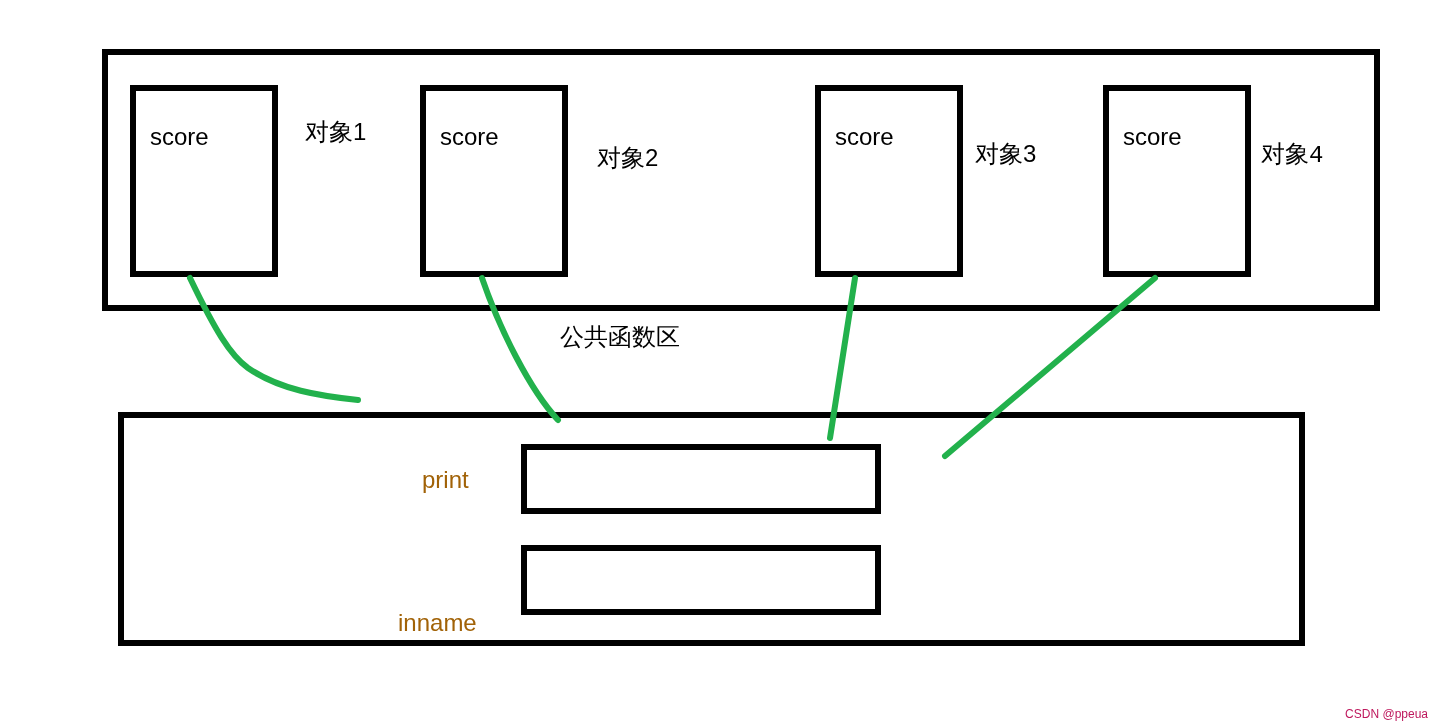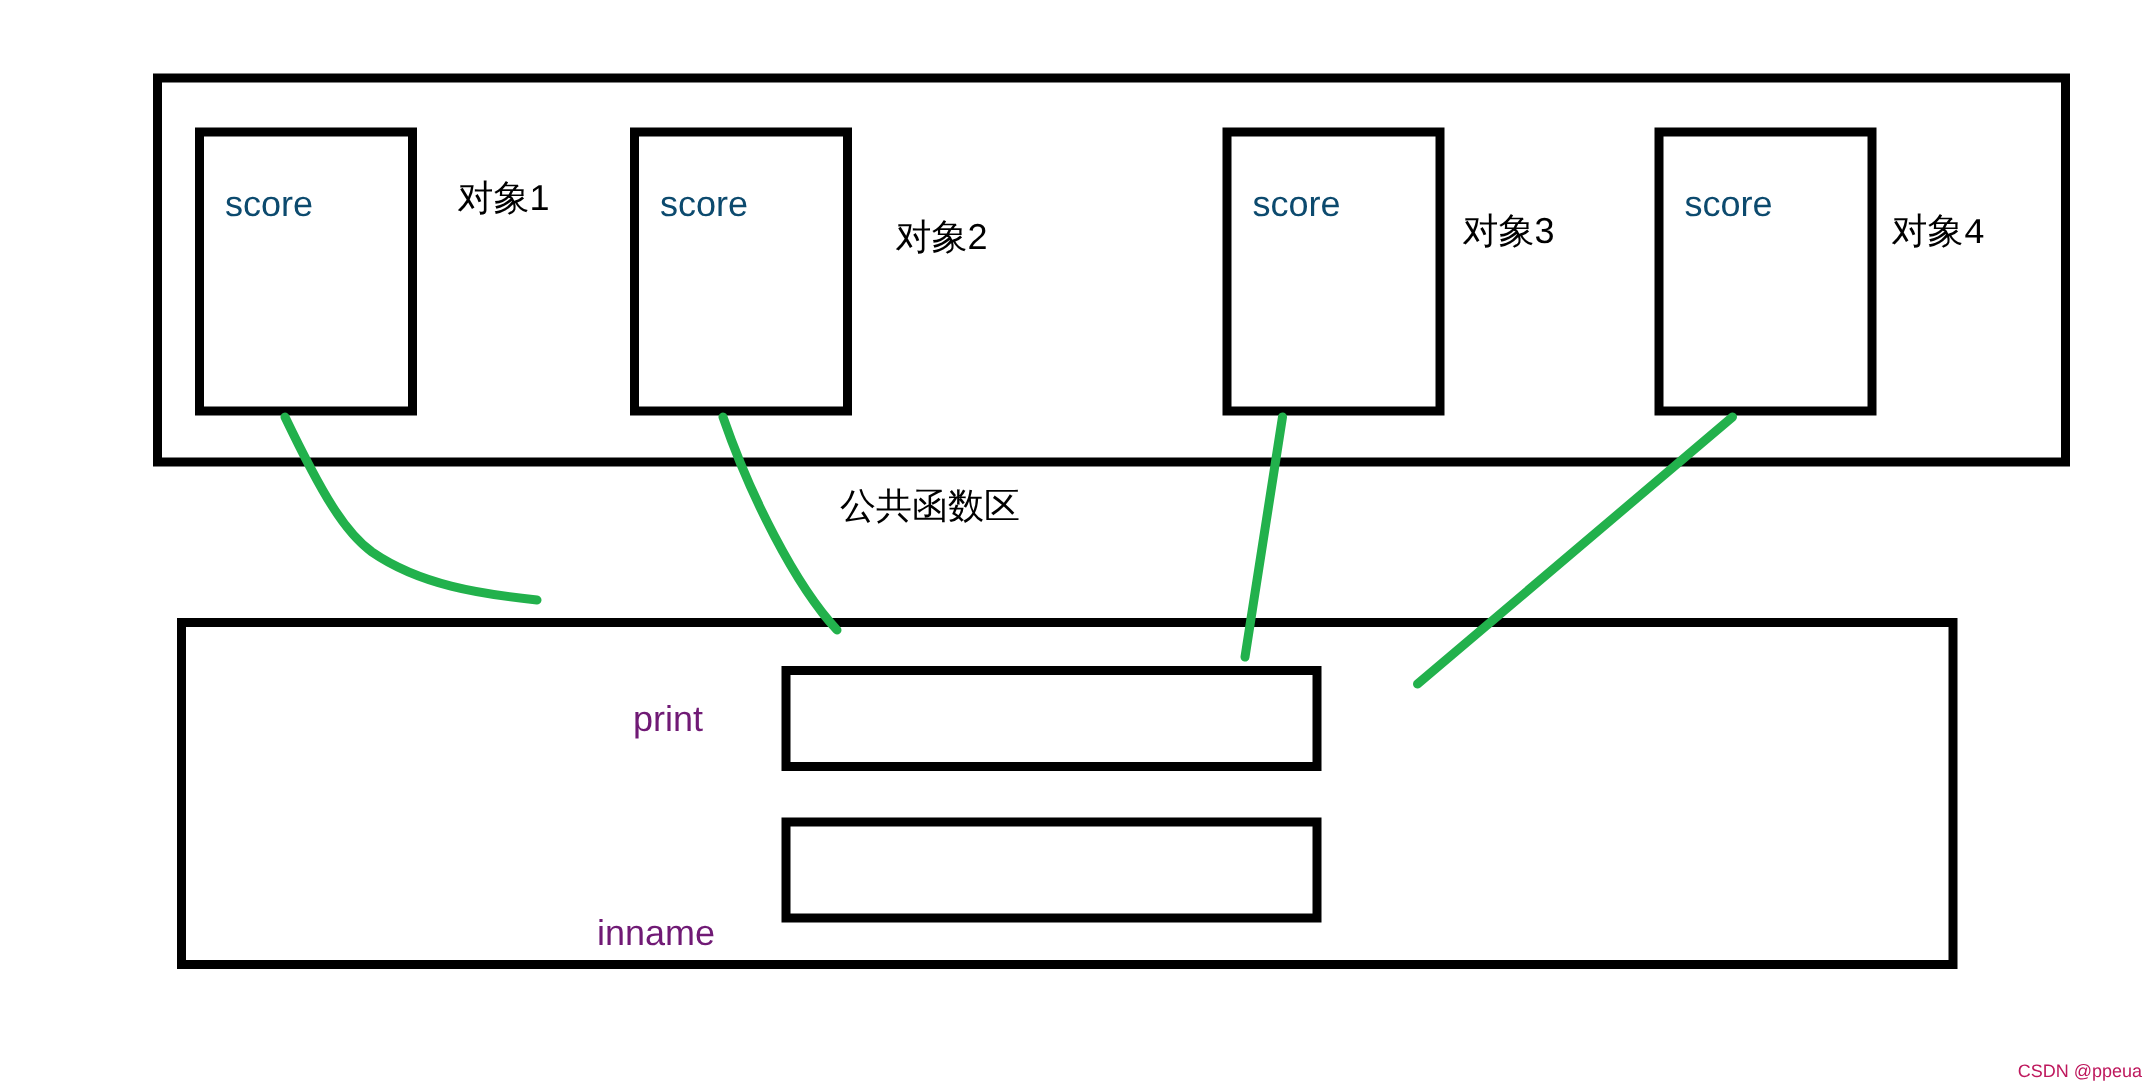--- a/index.html
+++ b/index.html
@@ -32,35 +32,35 @@
       border: 6px solid #000;
     }
     .obj-box {
       position: absolute;
       width: 148px;
       height: 192px;
       border: 6px solid #000;
       padding: 32px 0 0 14px;
     }
     .score-text {
-      color: #0c4a6e;
+      color: #000000;
       font-size: 24px;
     }
     .label {
       position: absolute;
       color: #000;
       font-size: 24px;
     }
     .func-box {
       position: absolute;
       border: 6px solid #000;
     }
     .func-label {
       position: absolute;
-      color: #701a75;
+      color: #a16207;
       font-size: 24px;
     }
     .watermark {
       position: absolute;
       right: 8px;
       bottom: 6px;
       color: #be185d;
       font-size: 12px;
       font-family: Arial, sans-serif;
     }

